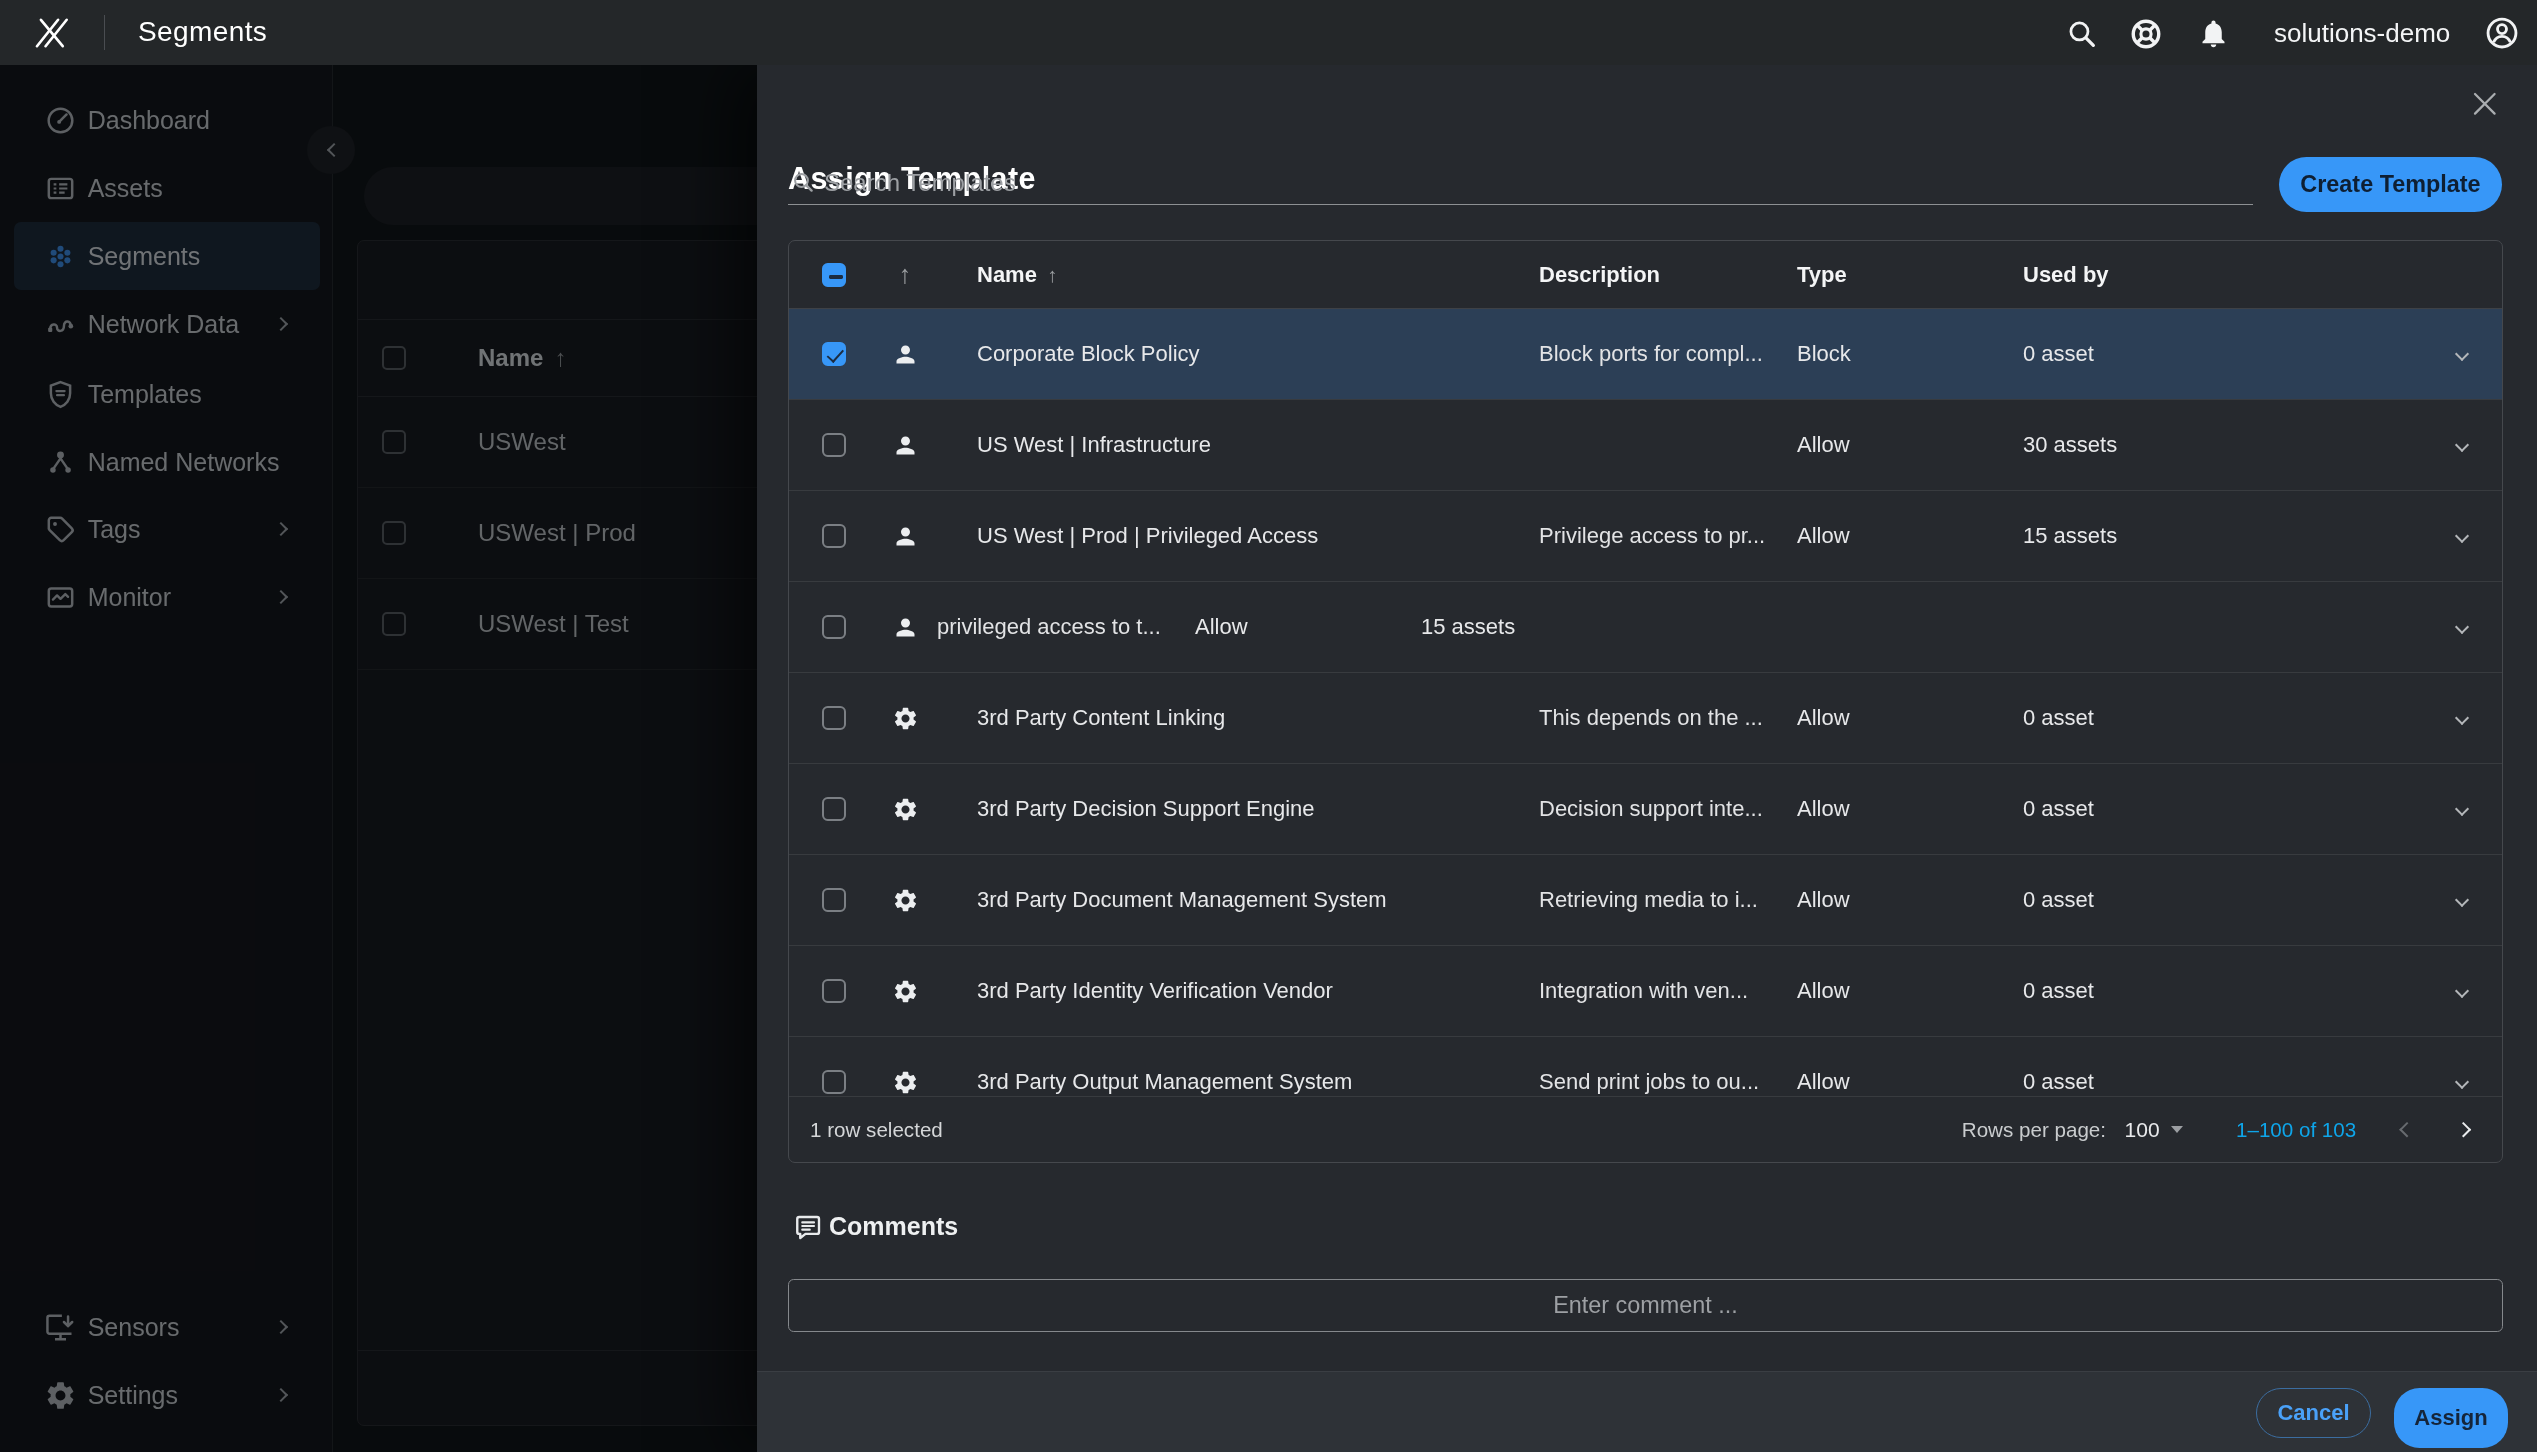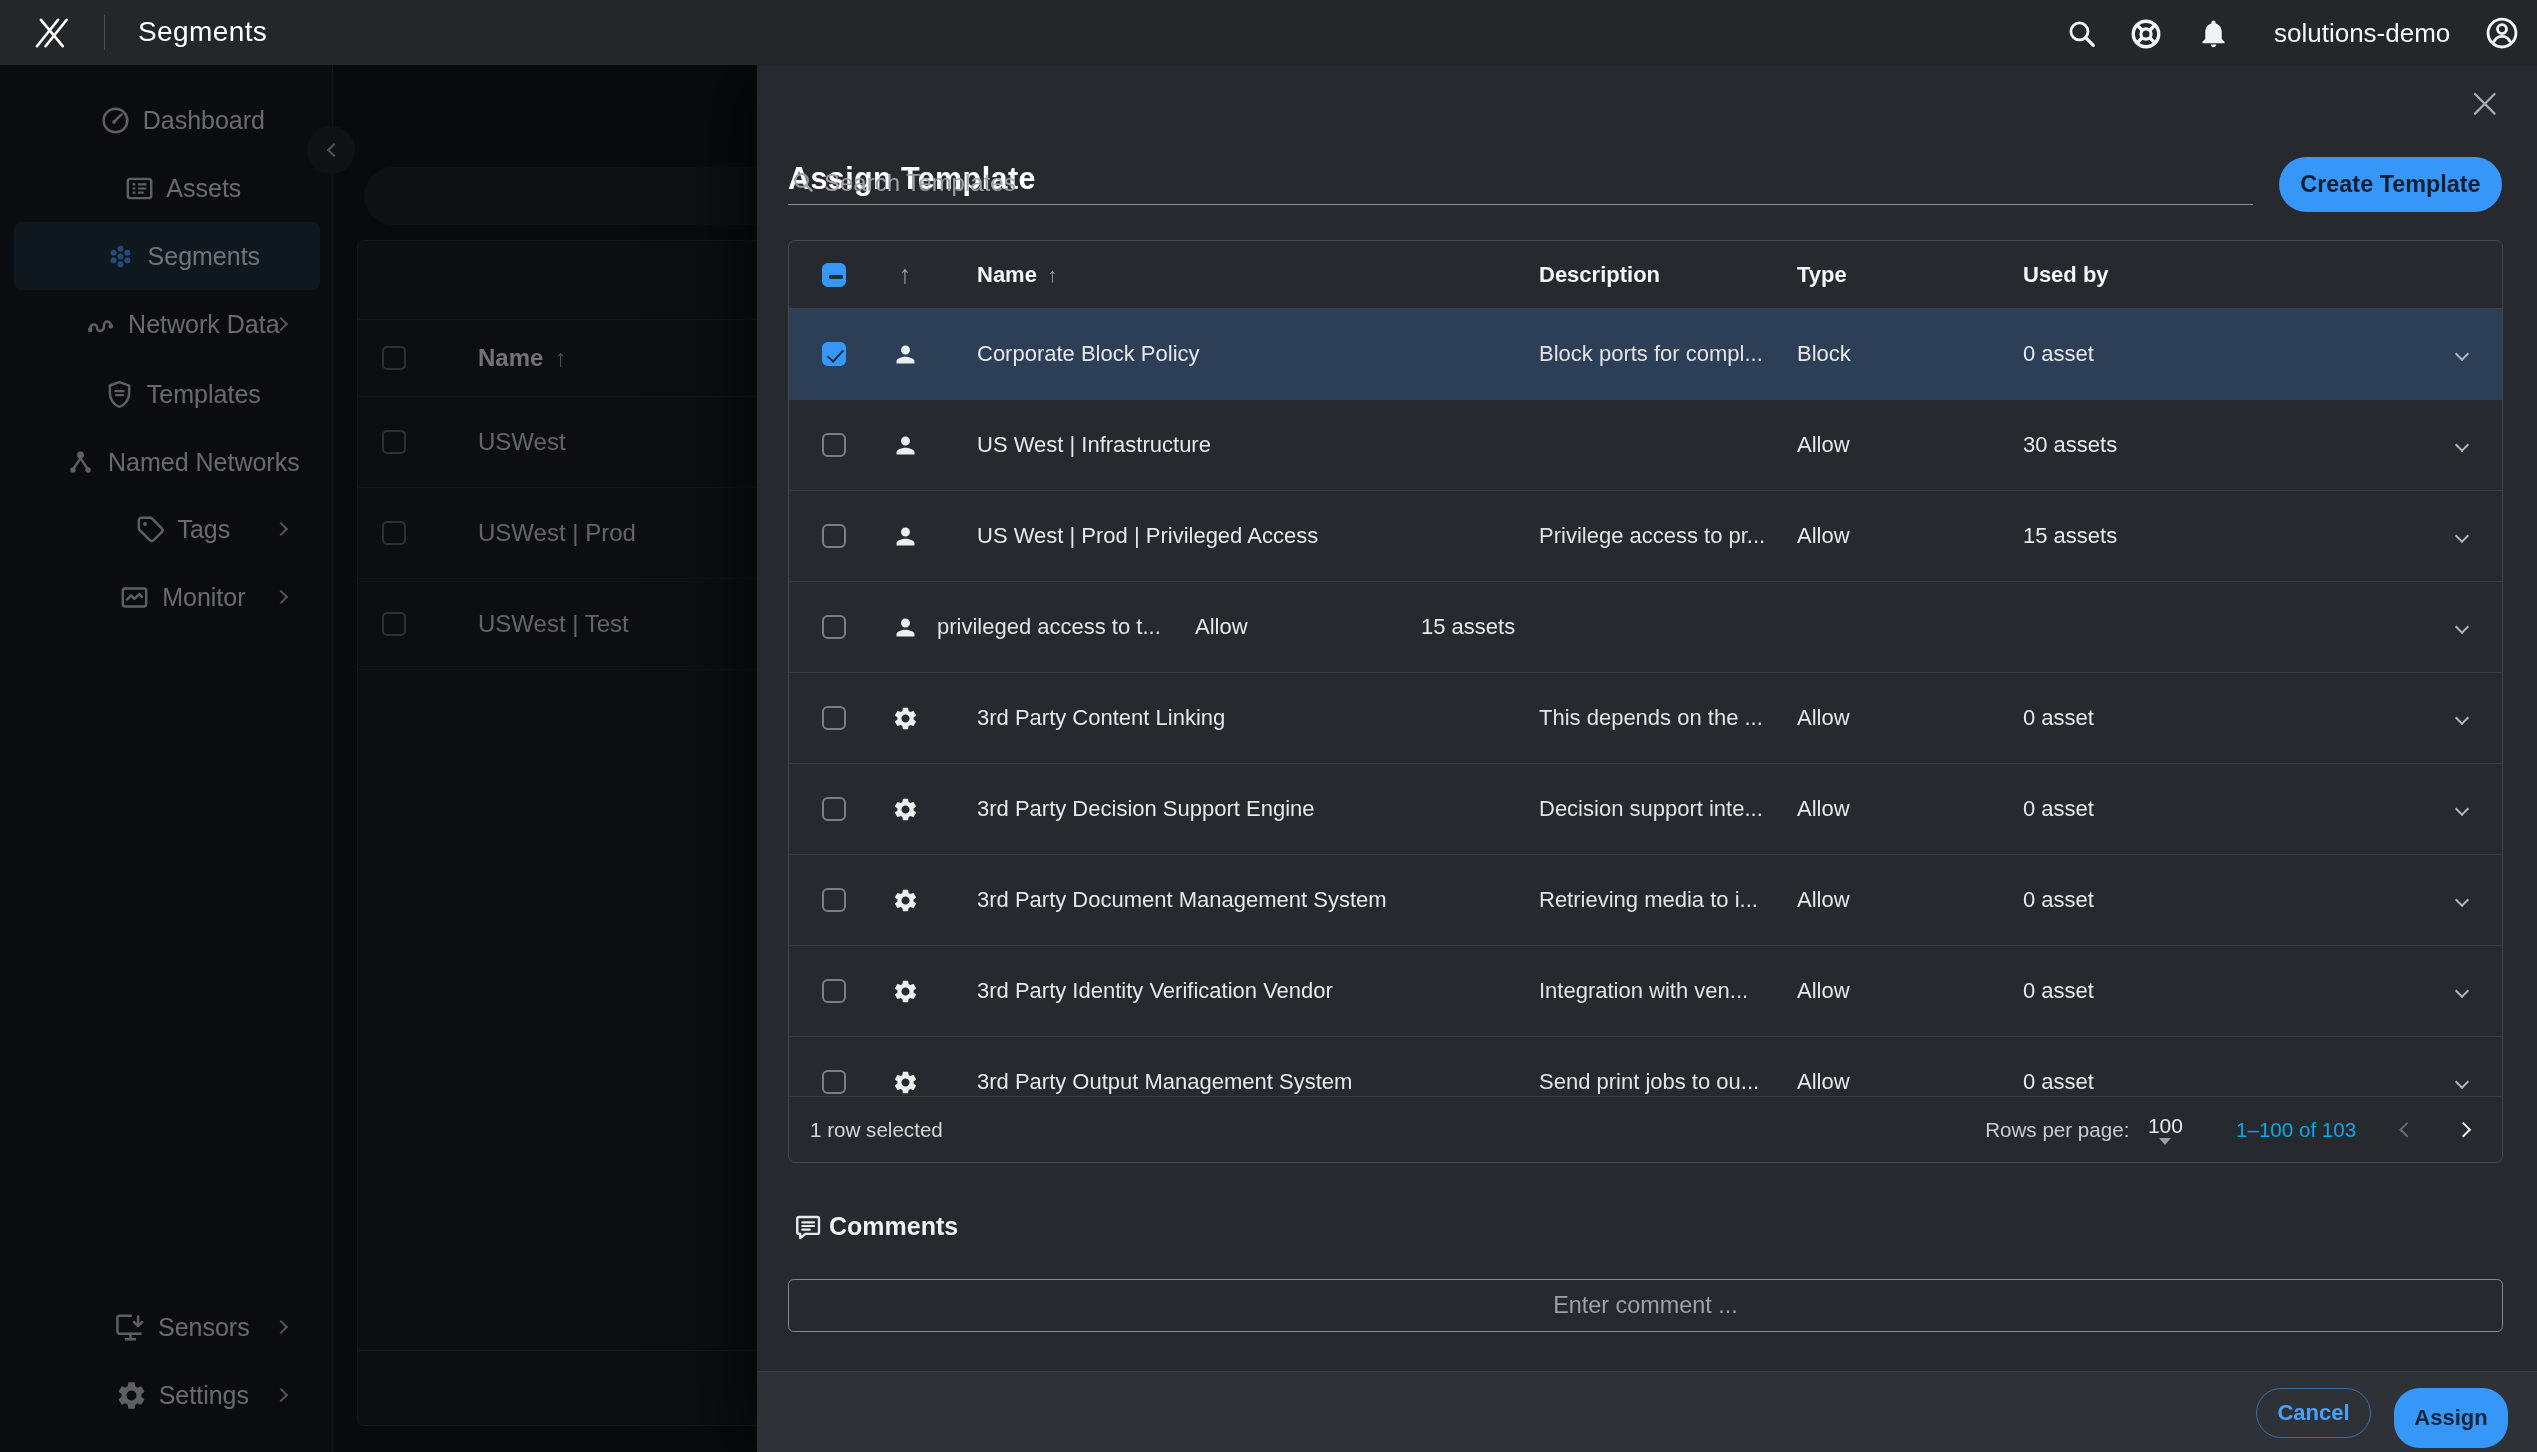--- a/index.html
+++ b/index.html
@@ -11,21 +11,21 @@
   .topbar{position:absolute;left:0;top:0;width:2538px;height:65px;background:#242729;z-index:30;}
   .tb-logo{position:absolute;left:33px;top:12.8px;}
   .tb-divider{position:absolute;left:104px;top:15px;width:1.4px;height:35px;background:#4a4d51;}
   .tb-title{position:absolute;left:138px;top:15.6px;font-size:28px;font-weight:500;color:#ffffff;letter-spacing:0.4px;}
   .tb-ic{position:absolute;top:17px;cursor:pointer;}
   .tb-name{position:absolute;left:2274px;top:18px;font-size:26px;color:#f4f5f6;}
 
   
   .sidebar{position:absolute;left:0;top:65px;width:332px;bottom:0;background:#121417;z-index:1;}
   .nav-item{position:absolute;left:14px;width:306px;height:68px;border-radius:7px;
-            display:flex;align-items:center;cursor:pointer;justify-content:center;}
+            display:flex;align-items:center;cursor:pointer;}
   .nav-item.sel{background:#1c2836;}
   .nav-ic{width:33px;height:33px;margin-left:30px;flex:0 0 33px;}
   .nav-label{margin-left:10.7px;font-size:25px;color:#c3c6c9;white-space:nowrap;}
   .nav-item.sel .nav-label{color:#d2d6d9;}
   .nav-chv{position:absolute;right:34px;}
   .chv{display:inline-block;width:10px;height:10px;border-right:2.1px solid #b4b7ba;border-bottom:2.1px solid #b4b7ba;}
   .chv.right{transform:rotate(-45deg);}
   .chv.down{transform:rotate(45deg);}
   .chv.left{transform:rotate(135deg);}
   .chv.grey{border-color:#9a9ea2;}
@@ -91,21 +91,21 @@
   .cb.on{background:#3797f8;border-color:#3797f8;}
   .cb.on.check::after{content:"";position:absolute;left:7px;top:2.1px;width:7px;height:13.5px;
         border-right:2.8px solid #1c2c41;border-bottom:2.8px solid #1c2c41;transform:rotate(42deg);}
   .cb.on.dash::after{content:"";position:absolute;left:5px;top:10px;width:14px;height:4.3px;
         background:#1c2c41;border-radius:1.4px;}
   .ric{width:27px;height:27px;fill:#eceef0;}
 
   
   .f-right{margin-left:auto;display:flex;align-items:center;}
   .f-label{color:#c9ccce;}
-  .f-val{margin-left:18.5px;color:#e9eaec;font-size:21px;display:flex;cursor:pointer;flex-direction:column;}
+  .f-val{margin-left:18.5px;color:#e9eaec;font-size:21px;display:flex;align-items:center;cursor:pointer;}
   .tri{width:0;height:0;border-left:6.4px solid transparent;border-right:6.4px solid transparent;
        border-top:7.8px solid #9b9ea2;margin-left:11.4px;display:inline-block;}
   .f-range{margin-left:53px;color:#0ea5e9;}
   .pg{width:11.4px;height:11.4px;border-width:2.5px;margin-left:45px;cursor:pointer;}
   .pg.disabled{border-color:#676b6f;cursor:default;}
   .pg.active{border-color:#e9ebed;}
 
   
   .cm-ic{position:absolute;left:36px;top:1147px;}
   .cm-label{position:absolute;left:72px;top:1147px;font-size:25px;font-weight:600;color:#eef0f1;}

